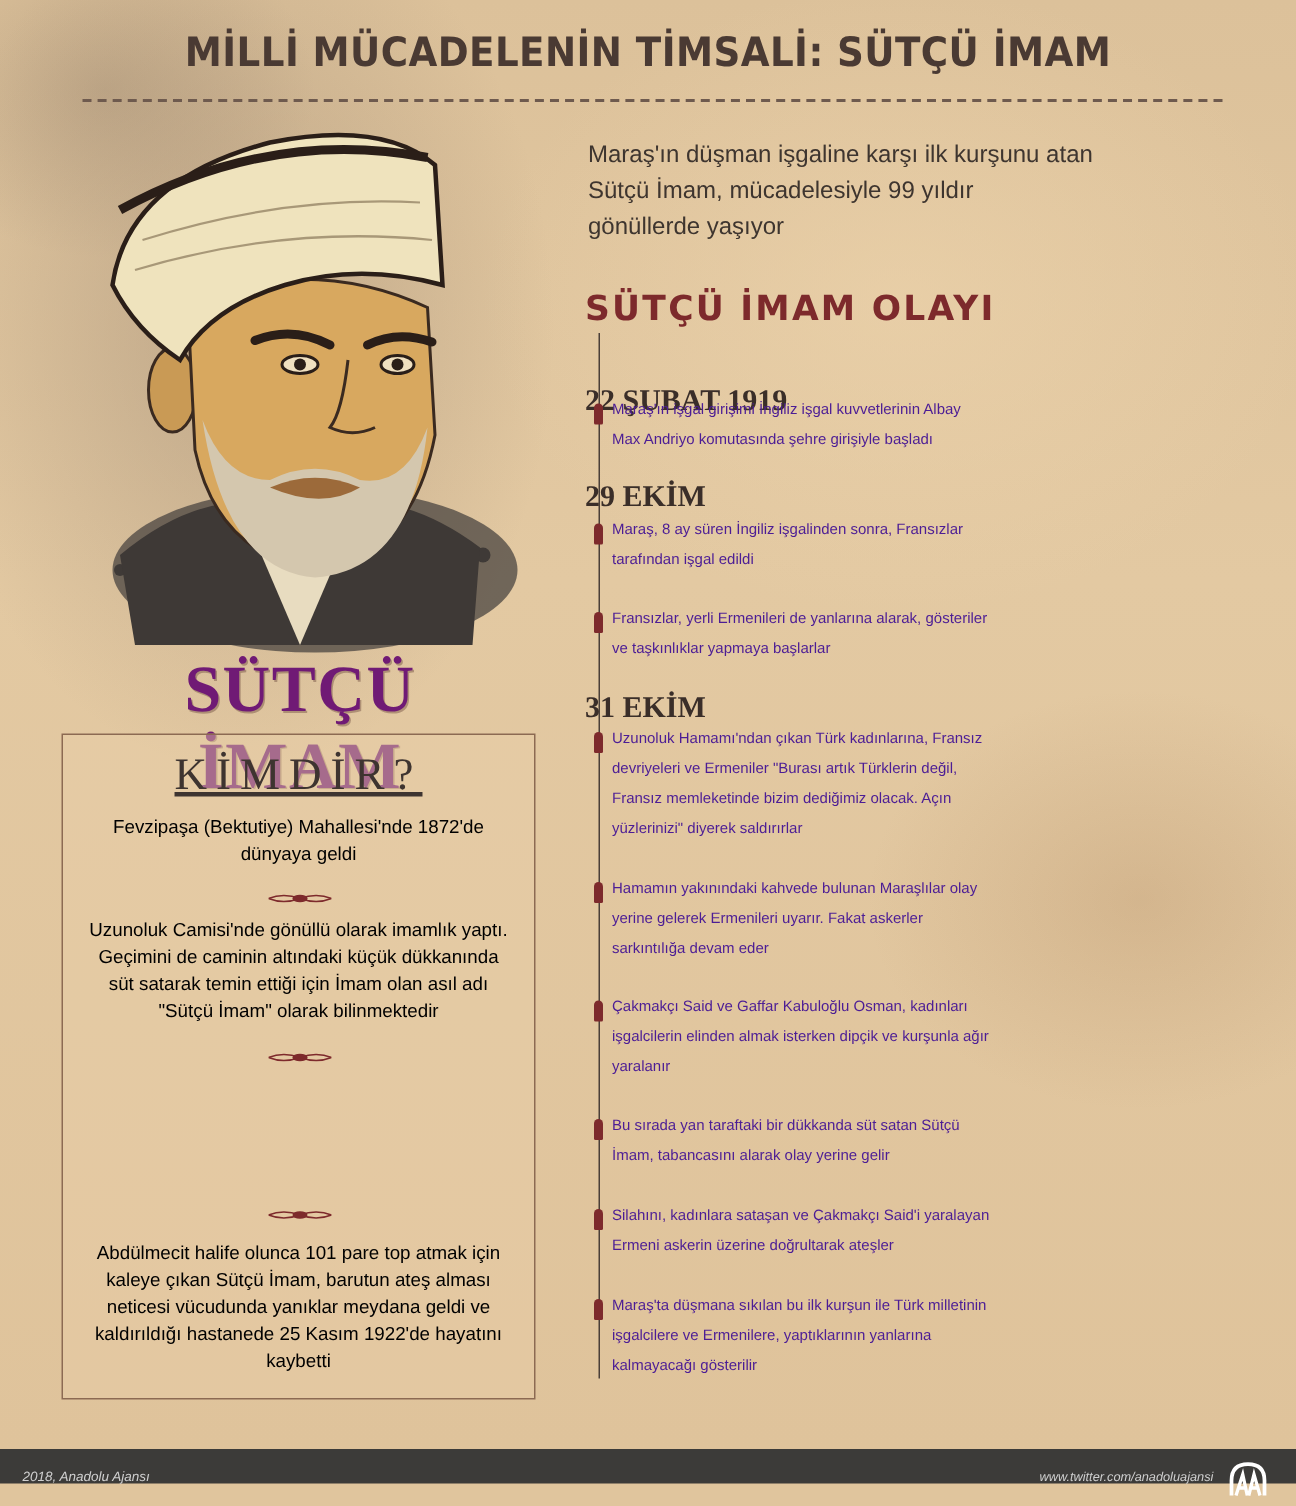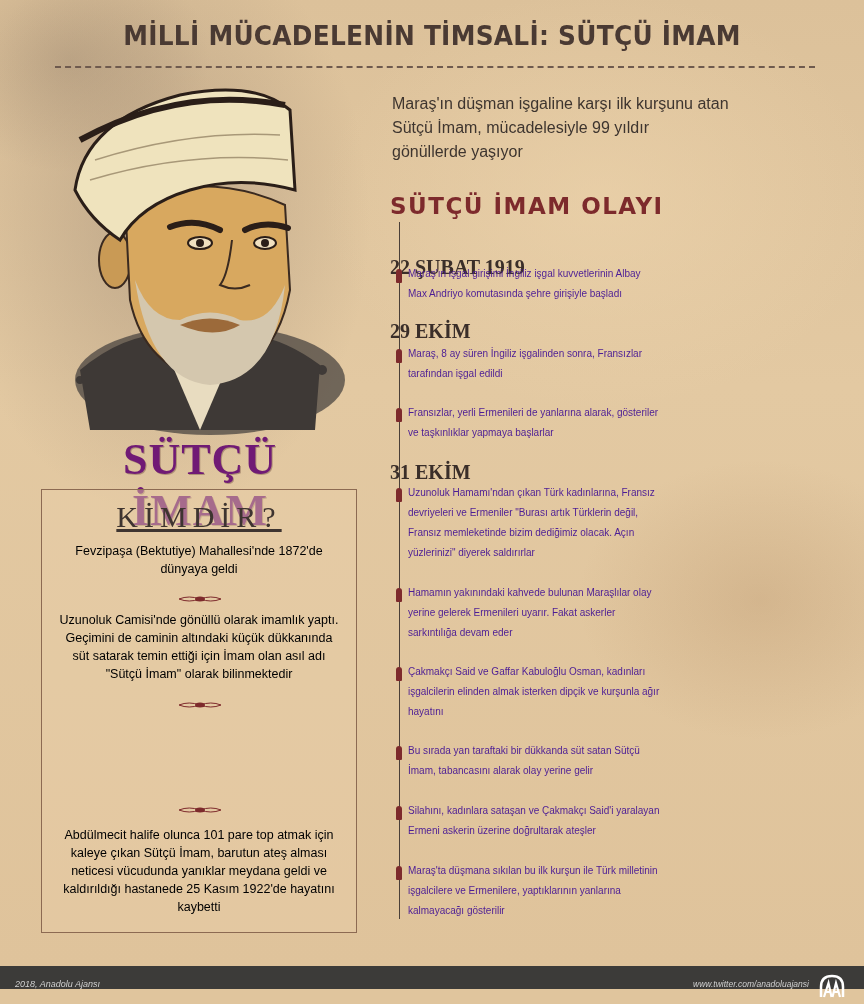--- a/index.html
+++ b/index.html
@@ -229,21 +229,21 @@
 <div class="event" style="top:583px;">
   <div>Hamamın yakınındaki kahvede bulunan Maraşlılar olay</div>
   <div>yerine gelerek Ermenileri uyarır. Fakat askerler</div>
   <div>sarkıntılığa devam eder</div>
 </div>
 
 <div class="bullet" style="top:667px;"></div>
 <div class="event" style="top:662px;">
   <div>Çakmakçı Said ve Gaffar Kabuloğlu Osman, kadınları</div>
   <div>işgalcilerin elinden almak isterken dipçik ve kurşunla ağır</div>
-  <div>hayatını</div>
+  <div>yaralanır</div>
 </div>
 
 <div class="bullet" style="top:746px;"></div>
 <div class="event" style="top:741px;">
   <div>Bu sırada yan taraftaki bir dükkanda süt satan Sütçü</div>
   <div>İmam, tabancasını alarak olay yerine gelir</div>
 </div>
 
 <div class="bullet" style="top:806px;"></div>
 <div class="event" style="top:801px;">

